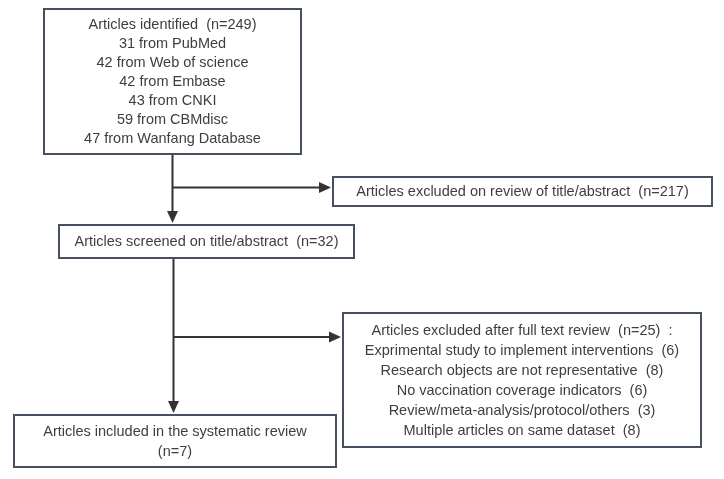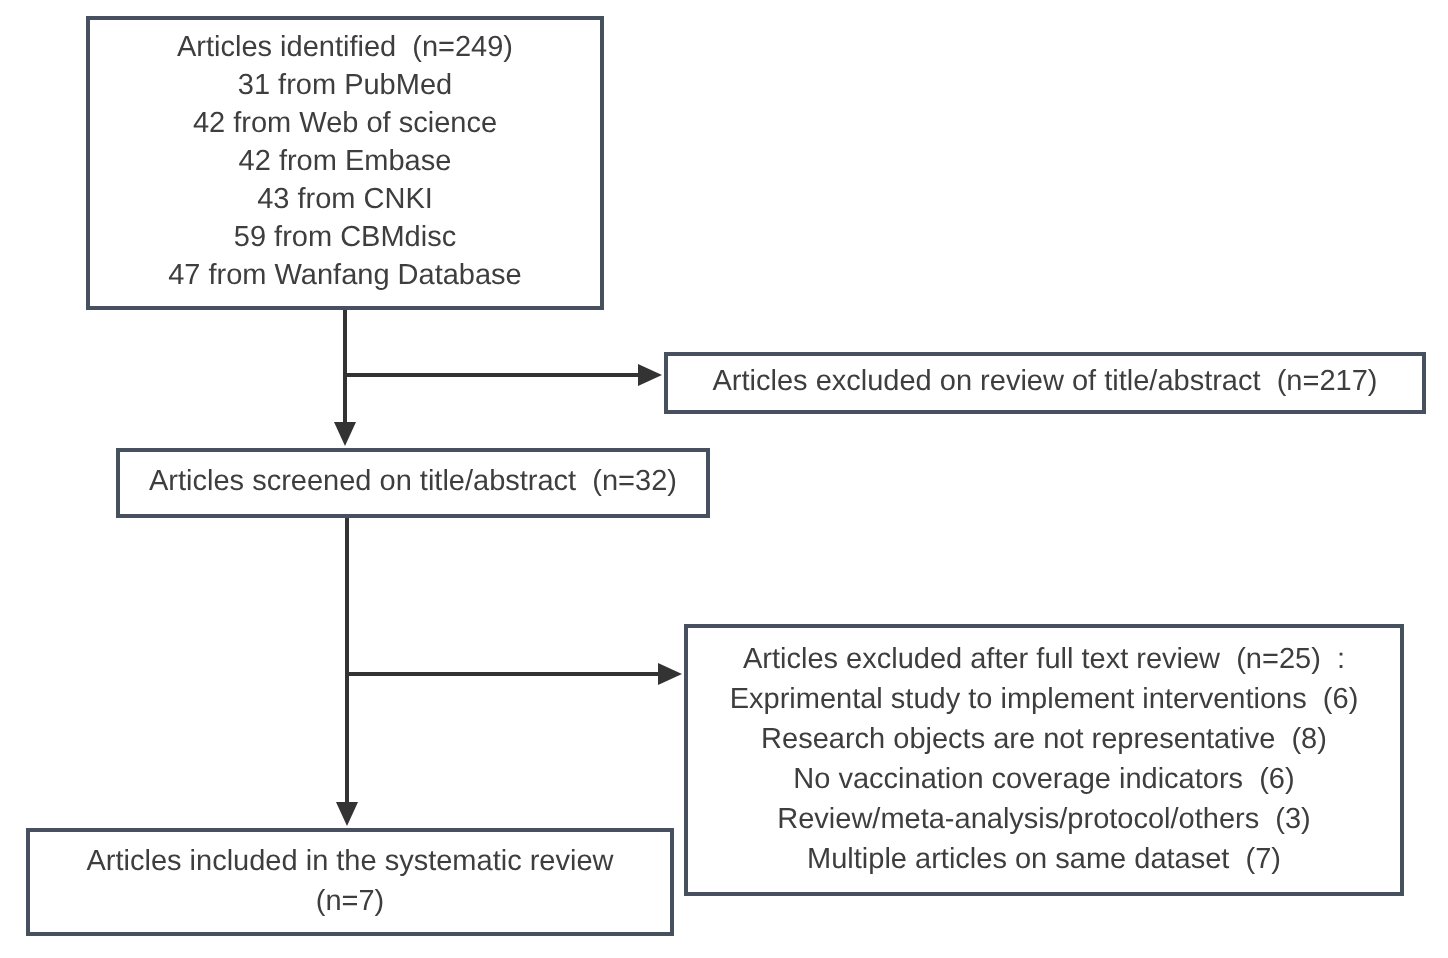--- a/index.html
+++ b/index.html
@@ -81,21 +81,21 @@
   <div class="flow-box box-screened" style="left:30px;top:224px;width:297px;height:35px;margin-left:28px;">
     <div class="line">Articles screened on title/abstract  (n=32)</div>
   </div>
 
   <div class="flow-box box-excluded-full-text" style="left:342px;top:267px;width:360px;height:136px;margin-top:45px;">
     <div class="line">Articles excluded after full text review  (n=25)  :</div>
     <div class="line">Exprimental study to implement interventions  (6)</div>
     <div class="line">Research objects are not representative  (8)</div>
     <div class="line">No vaccination coverage indicators  (6)</div>
     <div class="line">Review/meta-analysis/protocol/others  (3)</div>
-    <div class="line">Multiple articles on same dataset  (7)</div>
+    <div class="line">Multiple articles on same dataset  (8)</div>
   </div>
 
   <div class="flow-box box-included" style="left:13px;top:414px;width:324px;height:54px;">
     <div class="line">Articles included in the systematic review</div>
     <div class="line">(n=7)</div>
   </div>
 
 </div>
 
 </body></html>

